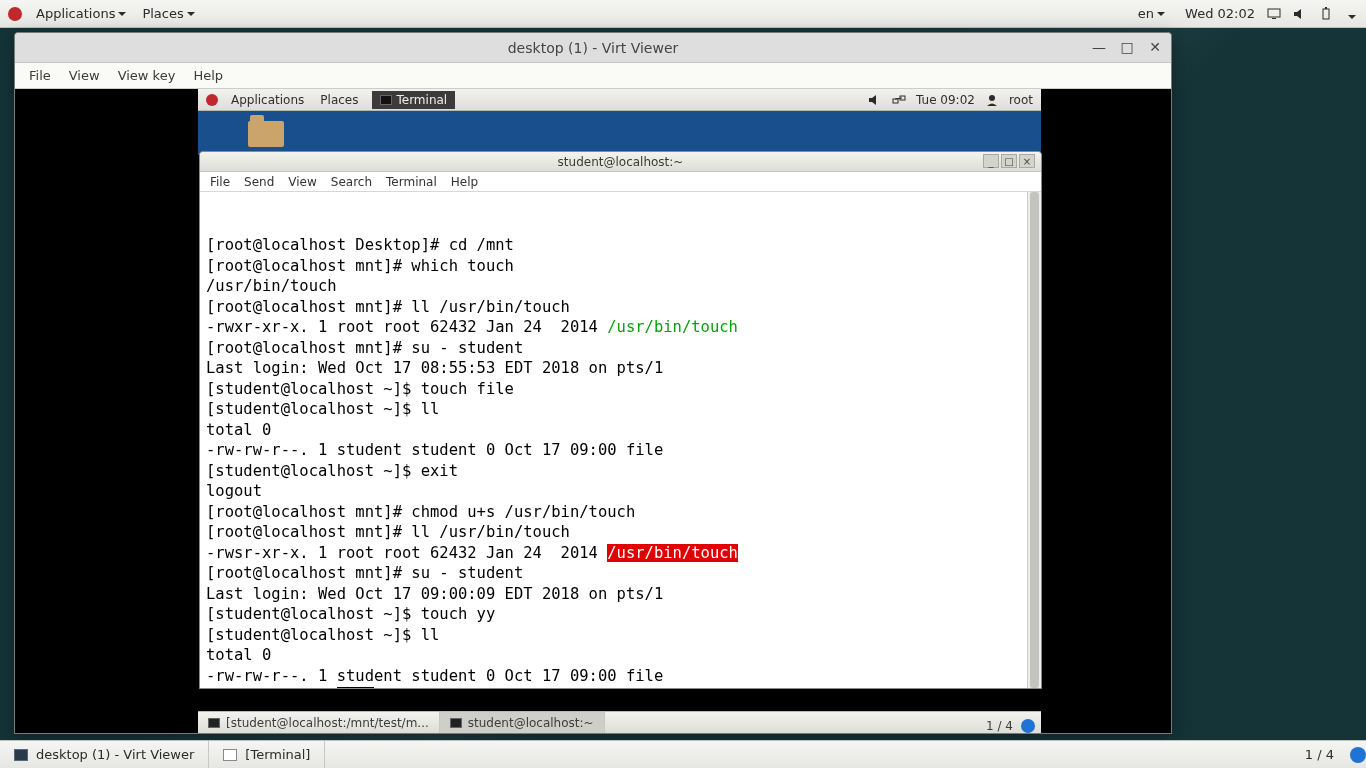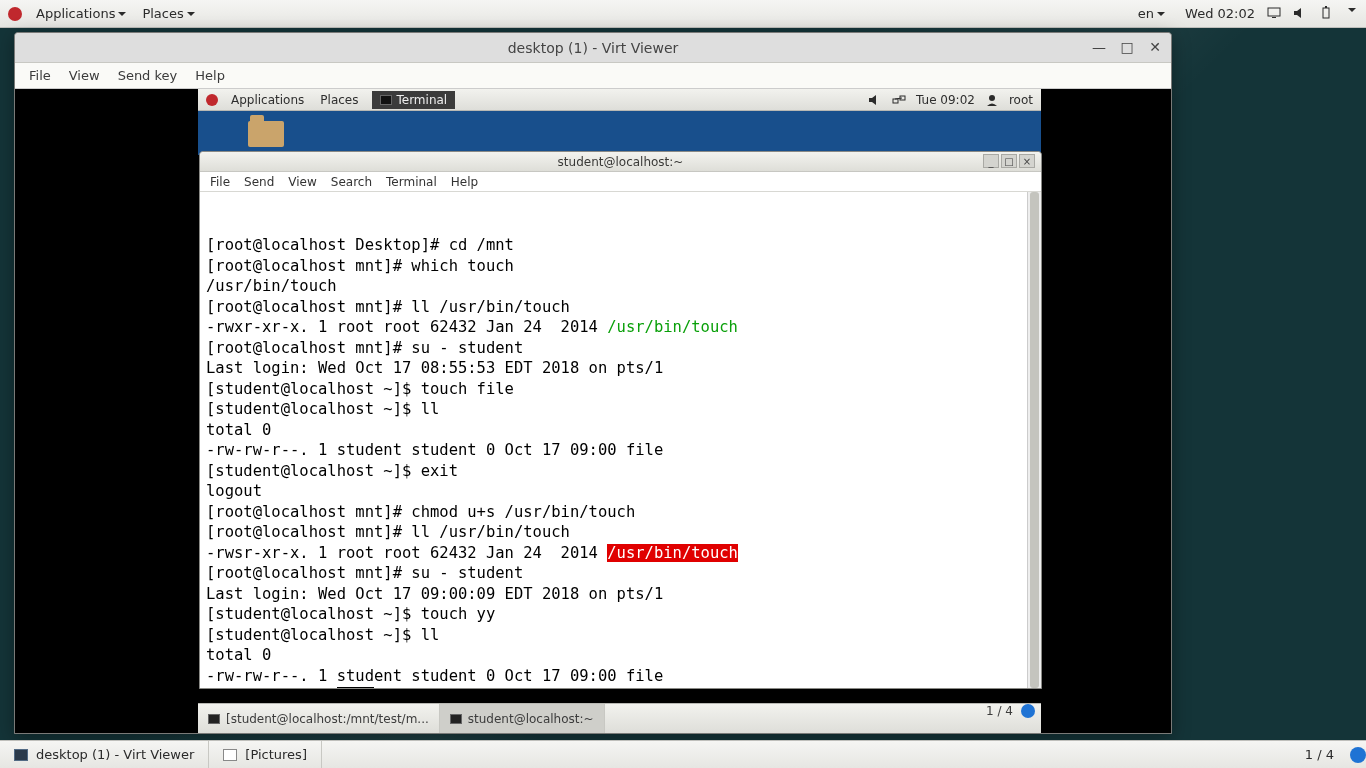--- a/index.html
+++ b/index.html
@@ -17,21 +17,21 @@
   
   .host-top {
     position: absolute; top: 0; left: 0; right: 0; height: 28px;
     background: linear-gradient(#f5f5f3,#e6e6e2);
     border-bottom: 1px solid #bfbfbb;
     display: flex; align-items: center; font-size: 13px; color: #2b2b2b;
   }
   .host-top .rh-icon { width: 14px; height: 14px; border-radius: 50%; background: #c0282d; margin: 0 6px 0 8px; }
   .host-top .menu { padding: 0 8px; cursor: pointer; }
   .host-top .spacer { flex: 1; }
-  .host-top .tray { display: flex; align-items: flex-start; gap: 12px; padding-right: 10px; }
+  .host-top .tray { display: flex; align-items: flex-end; gap: 12px; padding-right: 10px; }
   .triangle-down { display:inline-block; margin-left:3px; border:4px solid transparent; border-top-color:#2b2b2b; transform: translateY(2px); }
 
   
   .vv-window {
     position: absolute; top: 32px; left: 14px; width: 1158px; height: 702px;
     background: #eee; border: 1px solid #7a7a78; border-radius: 4px 4px 0 0;
     box-shadow: 0 4px 18px rgba(0,0,0,0.35);
     display: flex; flex-direction: column;
   }
   .vv-title {
@@ -87,23 +87,23 @@
     color:#000; padding:2px 6px; white-space:pre; position:relative;
   }
   .term-body .green { color:#0aa00a; }
   .term-body .redbg { background:#e00000; color:#fff; }
   .term-body .inv   { background:#000; color:#fff; }
   .term-scroll { position:absolute; right:0; top:0; bottom:0; width:14px; background:#eee; border-left:1px solid #ccc;}
   .term-scroll .thumb{ position:absolute; left:2px; right:2px; top:0; height:100%; background:#c4c4be; border-radius:3px;}
 
   
   .guest-bottom {
-    position:absolute; left:183px; right:130px; bottom:0; height:30px;
+    position:absolute; left:183px; right:130px; bottom:0; height:22px;
     background:linear-gradient(#f2f2ee,#dedeD9); border-top:1px solid #b8b8b3;
-    display:flex; align-items:flex-start; font-size:12px; color:#3c3c3c;
+    display:flex; align-items:flex-end; font-size:12px; color:#3c3c3c;
   }
   .guest-bottom .task { display:flex;align-items:center;gap:6px;padding:0 10px;height:100%;border-right:1px solid #c8c8c3; cursor:pointer;}
   .guest-bottom .task.active{ background:#cfcfca; }
   .guest-bottom .ticon { width:12px;height:10px;background:#222;border:1px solid #666; }
   .guest-bottom .spacer{flex:1;}
   .guest-bottom .ws { padding:0 8px; }
   .guest-bottom .ws-ic{ width:14px;height:14px;border-radius:50%;background:#1f73d4;margin-right:6px; display:inline-block;}
 
   
   .host-bottom {
@@ -160,21 +160,21 @@
     <span>desktop (1) - Virt Viewer</span>
     <div class="win-ctrls">
       <span>—</span>
       <span>□</span>
       <span>✕</span>
     </div>
   </div>
   <div class="vv-menus">
     <span>File</span>
     <span>View</span>
-    <span>Send key</span>
+    <span>View key</span>
     <span>Help</span>
   </div>
 
   <div class="vv-content">
 
     <div class="guest-top">
       <span class="rh-icon"></span>
       <span class="menu">Applications</span>
       <span class="menu">Places</span>
       <span class="term-btn">
@@ -242,18 +242,18 @@
   </div>
 </div>
 
 <div class="host-bottom">
   <div class="task">
     <span class="vv-ic"></span>
     <span>desktop (1) - Virt Viewer</span>
   </div>
   <div class="task">
     <span class="pic-ic"></span>
-    <span>[Pictures]</span>
+    <span>[Terminal]</span>
   </div>
   <span class="spacer"></span>
   <span class="ws"><span>1 / 4</span></span>
   <span class="ws-ic"></span>
 </div>
 
 </body></html>

